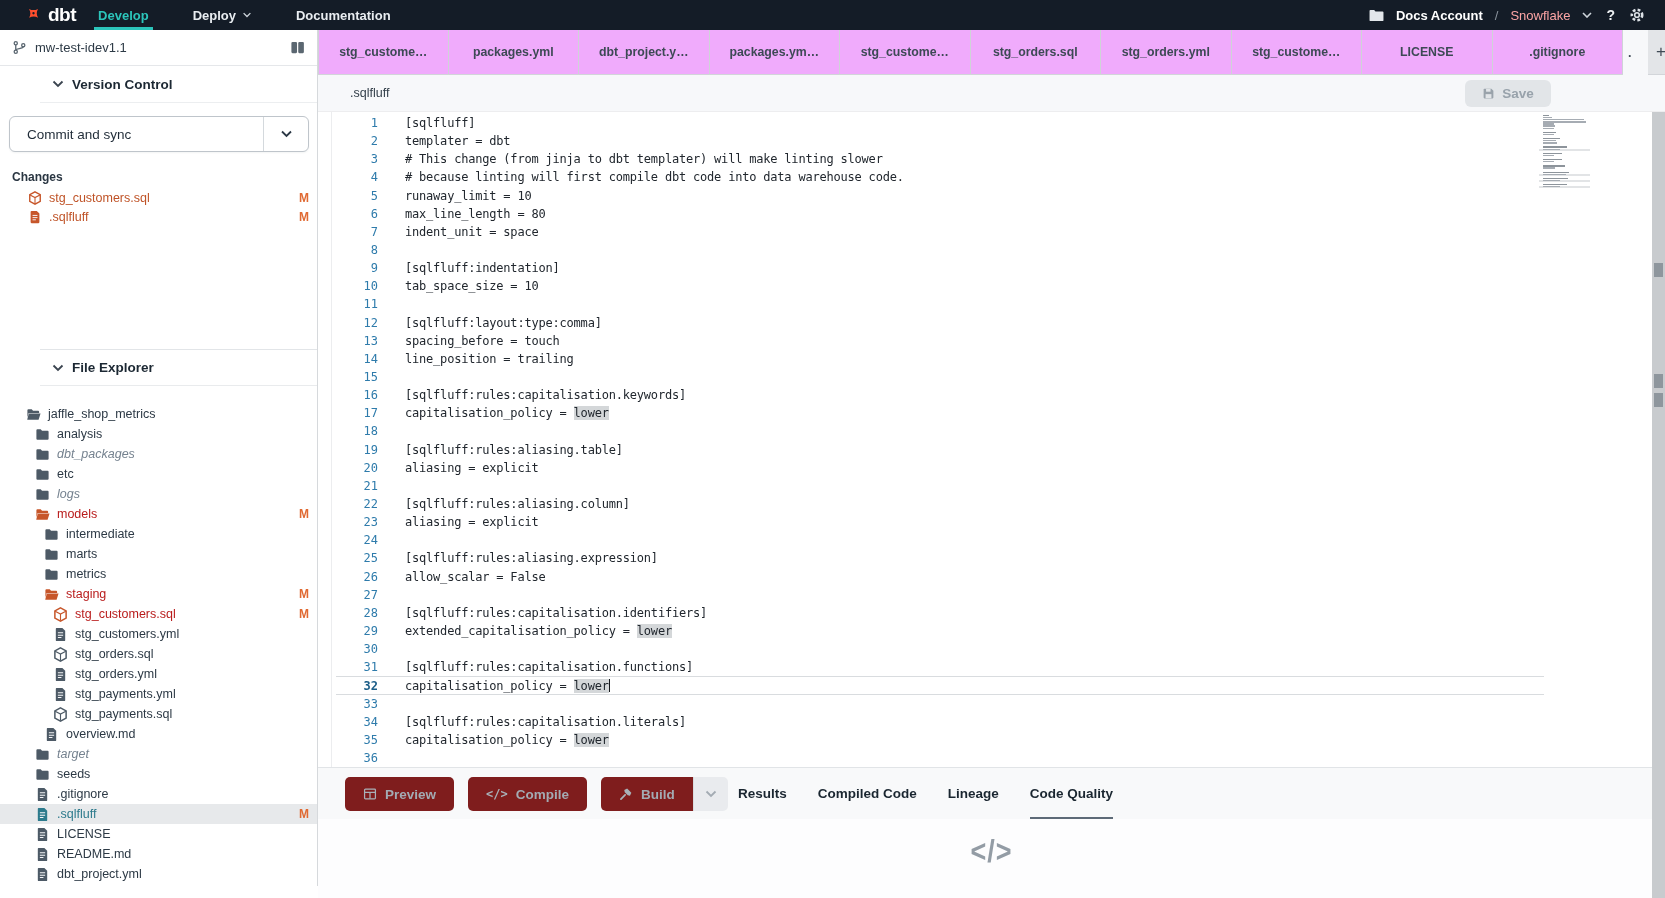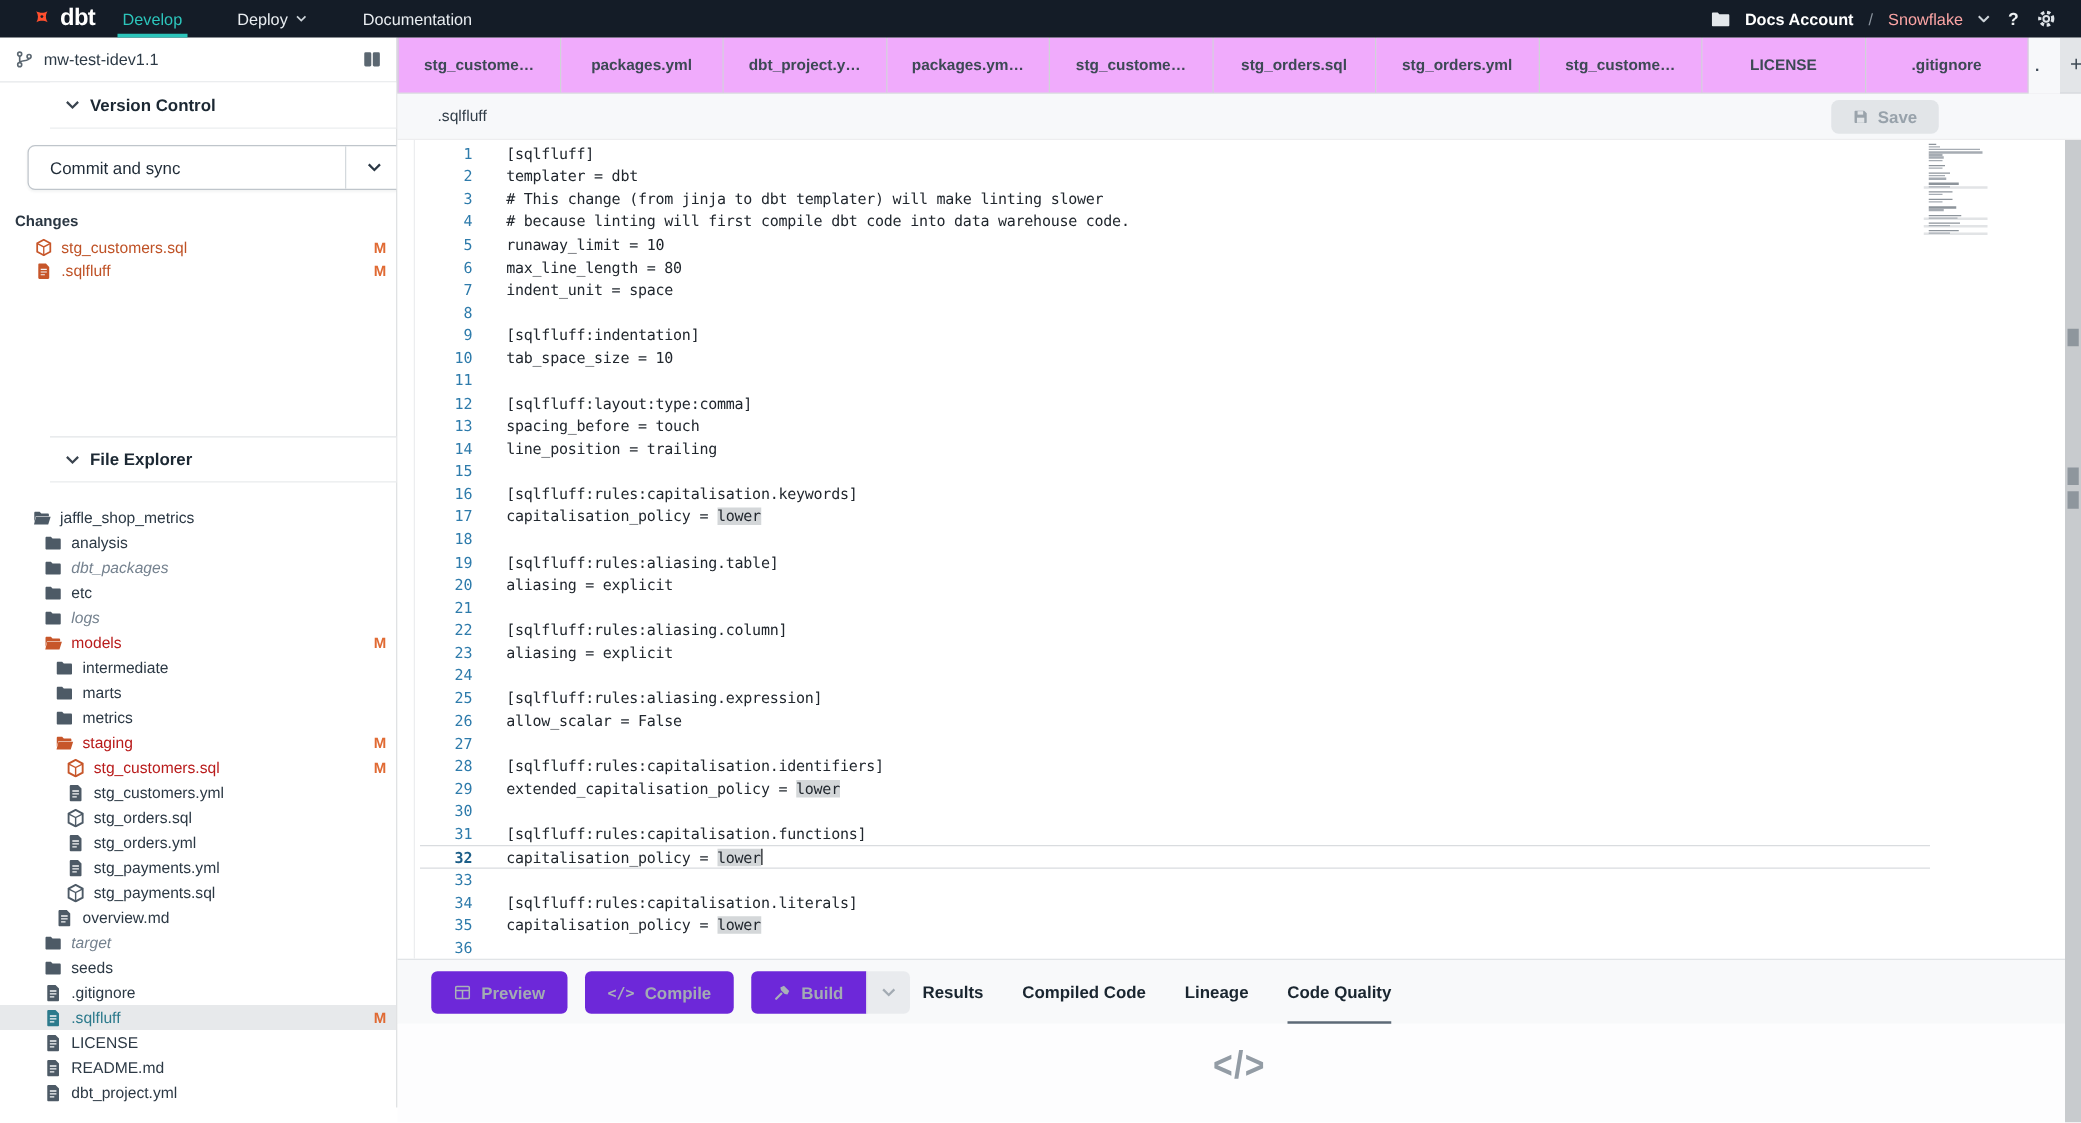--- a/index.html
+++ b/index.html
@@ -8,21 +8,21 @@
   #app { position:relative; width:1665px; height:898px; }
 
   
   #topbar { position:absolute; left:0; top:0; width:1665px; height:30px; background:#141c27;
     display:flex; align-items:stretch; z-index:10; }
   #logo { display:flex; align-items:center; gap:5px; padding:0 18px 0 24px; }
   #logo .ic svg { width:19px; height:19px; display:block; }
   #logo-text { color:#fff; font-size:19px; font-weight:800; letter-spacing:-0.5px; line-height:28px; }
   #nav { display:flex; align-items:stretch; }
   .nav-item { display:flex; align-items:center; gap:6px; padding:12px 4px; margin-right:36px;
-    color:#e9edf1; font-size:13px; font-weight:400; border-bottom:3px solid transparent; border-top:3px solid transparent; cursor:pointer; }
+    color:#e9edf1; font-size:13px; font-weight:700; border-bottom:3px solid transparent; border-top:3px solid transparent; cursor:pointer; }
   .nav-item.active { color:#2cc5bb; border-bottom-color:#2cc5bb; }
   .nav-item .ic svg { width:10px; height:6px; display:block; color:#cdd4da; }
   #topbar-right { margin-left:auto; display:flex; align-items:center; gap:12px; padding-right:20px; }
   #topbar-right .ic svg { display:block; }
   .acct-label { color:#fff; font-size:13px; font-weight:700; }
   .acct-sep { color:#8a939d; font-size:13px; }
   .conn-label { color:#fca5a5; font-size:13px; }
   #help-icon { color:#eef1f3; font-size:14px; font-weight:800; padding:0 2px; cursor:pointer; }
   #gear-icon svg { width:16px; height:16px; color:#dde2e7; cursor:pointer; }
   #folder-top-icon svg { width:15px; height:13px; color:#e3e7eb; }
@@ -44,21 +44,21 @@
     padding:0 12px; cursor:pointer; background:#fff;margin-left:40px; }
   .section-head .chev svg { width:12px; height:8px; color:#3a444f; }
   .section-title { margin-left:8px; font-size:13.5px; font-weight:700; color:#1c2833; }
   #vc-head { top:36px; border-bottom:1px solid #eceef0; }
   #vc-badge { margin-left:auto; width:22px; height:22px; border-radius:50%; background:#d7f1e3;
     color:#157f63; font-size:12px; font-weight:700; display:flex; align-items:center; justify-content:center; }
   #fe-head { top:319px; border-top:1px solid #e2e5e8; border-bottom:1px solid #e9ebed; }
   #fe-search svg { width:15px; height:15px; color:#3c4650; }
   #fe-search { margin-left:auto; cursor:pointer; }
 
-  #commit-btn { position:absolute; left:22px; top:86px; width:300px; height:36px; background:#fff;
+  #commit-btn { position:absolute; left:9px; top:86px; width:300px; height:36px; background:#fff;
     border:1px solid #bfc5cb; border-radius:6px; display:flex; align-items:center; cursor:pointer;
     box-shadow:0 1px 2px rgba(20,30,40,0.05); }
   #commit-label { padding-left:17px; font-size:13.5px; color:#1f2b37; }
   #commit-caret { margin-left:auto; width:45px; height:100%; border-left:1px solid #d4d9dd;
     display:flex; align-items:center; justify-content:center; }
   #commit-caret svg { width:13px; height:8px; color:#2b3845; }
 
   #changes-label { position:absolute; left:12px; top:140px; font-size:12px; font-weight:700; color:#2a3642; }
   #changes-list { position:absolute; left:0; top:158px; width:100%; }
   .change-row { height:19.5px; display:flex; align-items:center; padding-left:28px; padding-right:8px; cursor:pointer; }
@@ -114,21 +114,21 @@
   #minimap { position:absolute; left:1225px; top:3px; width:47px; cursor:pointer; }
   .mm-row { height:2.1px; position:relative; }
   .mm-row.band { background:#e2e4e6; margin-left:-4px; padding-left:4px; width:51px; }
   .mm-bar { height:1.3px; background:#a6acb3; }
   .mm-bar.hd { background:#8d949b; }
 
   
   #toolbar { position:absolute; left:0; top:737px; width:100%; height:52px; background:#f8f9fa;
     border-top:1px solid #e1e4e7; }
   #actions { position:absolute; left:27px; top:9px; display:flex; gap:14px; }
-  .action { height:34px; background:#6d28d9; border-radius:5px; color:#a3abb3; font-size:13.5px;
+  .action { height:34px; background:#7f1d1d; border-radius:5px; color:#a3abb3; font-size:13.5px;
     font-weight:600; display:flex; align-items:center; justify-content:center; gap:8px; padding:4px 18px; cursor:default; }
   .action .ic svg { width:14px; height:14px; color:#a9b1b8; }
   .action .glyph { font-family:"DejaVu Sans Mono", monospace; font-size:12px; font-weight:700; color:#a9b1b8; }
   .split-group { display:flex; }
   .split-group .action { border-radius:5px 0 0 5px; }
   .split-caret { width:35px; height:34px; background:#e9ebee; border-radius:0 5px 5px 0;
     border-left:1px solid #d9dcdf; display:flex; align-items:center; justify-content:center; cursor:default; }
   .split-caret svg { width:12px; height:8px; color:#a3abb3; }
 
   #bottom-tabs { position:absolute; left:420px; top:0; height:52px; display:flex; gap:31px; }

